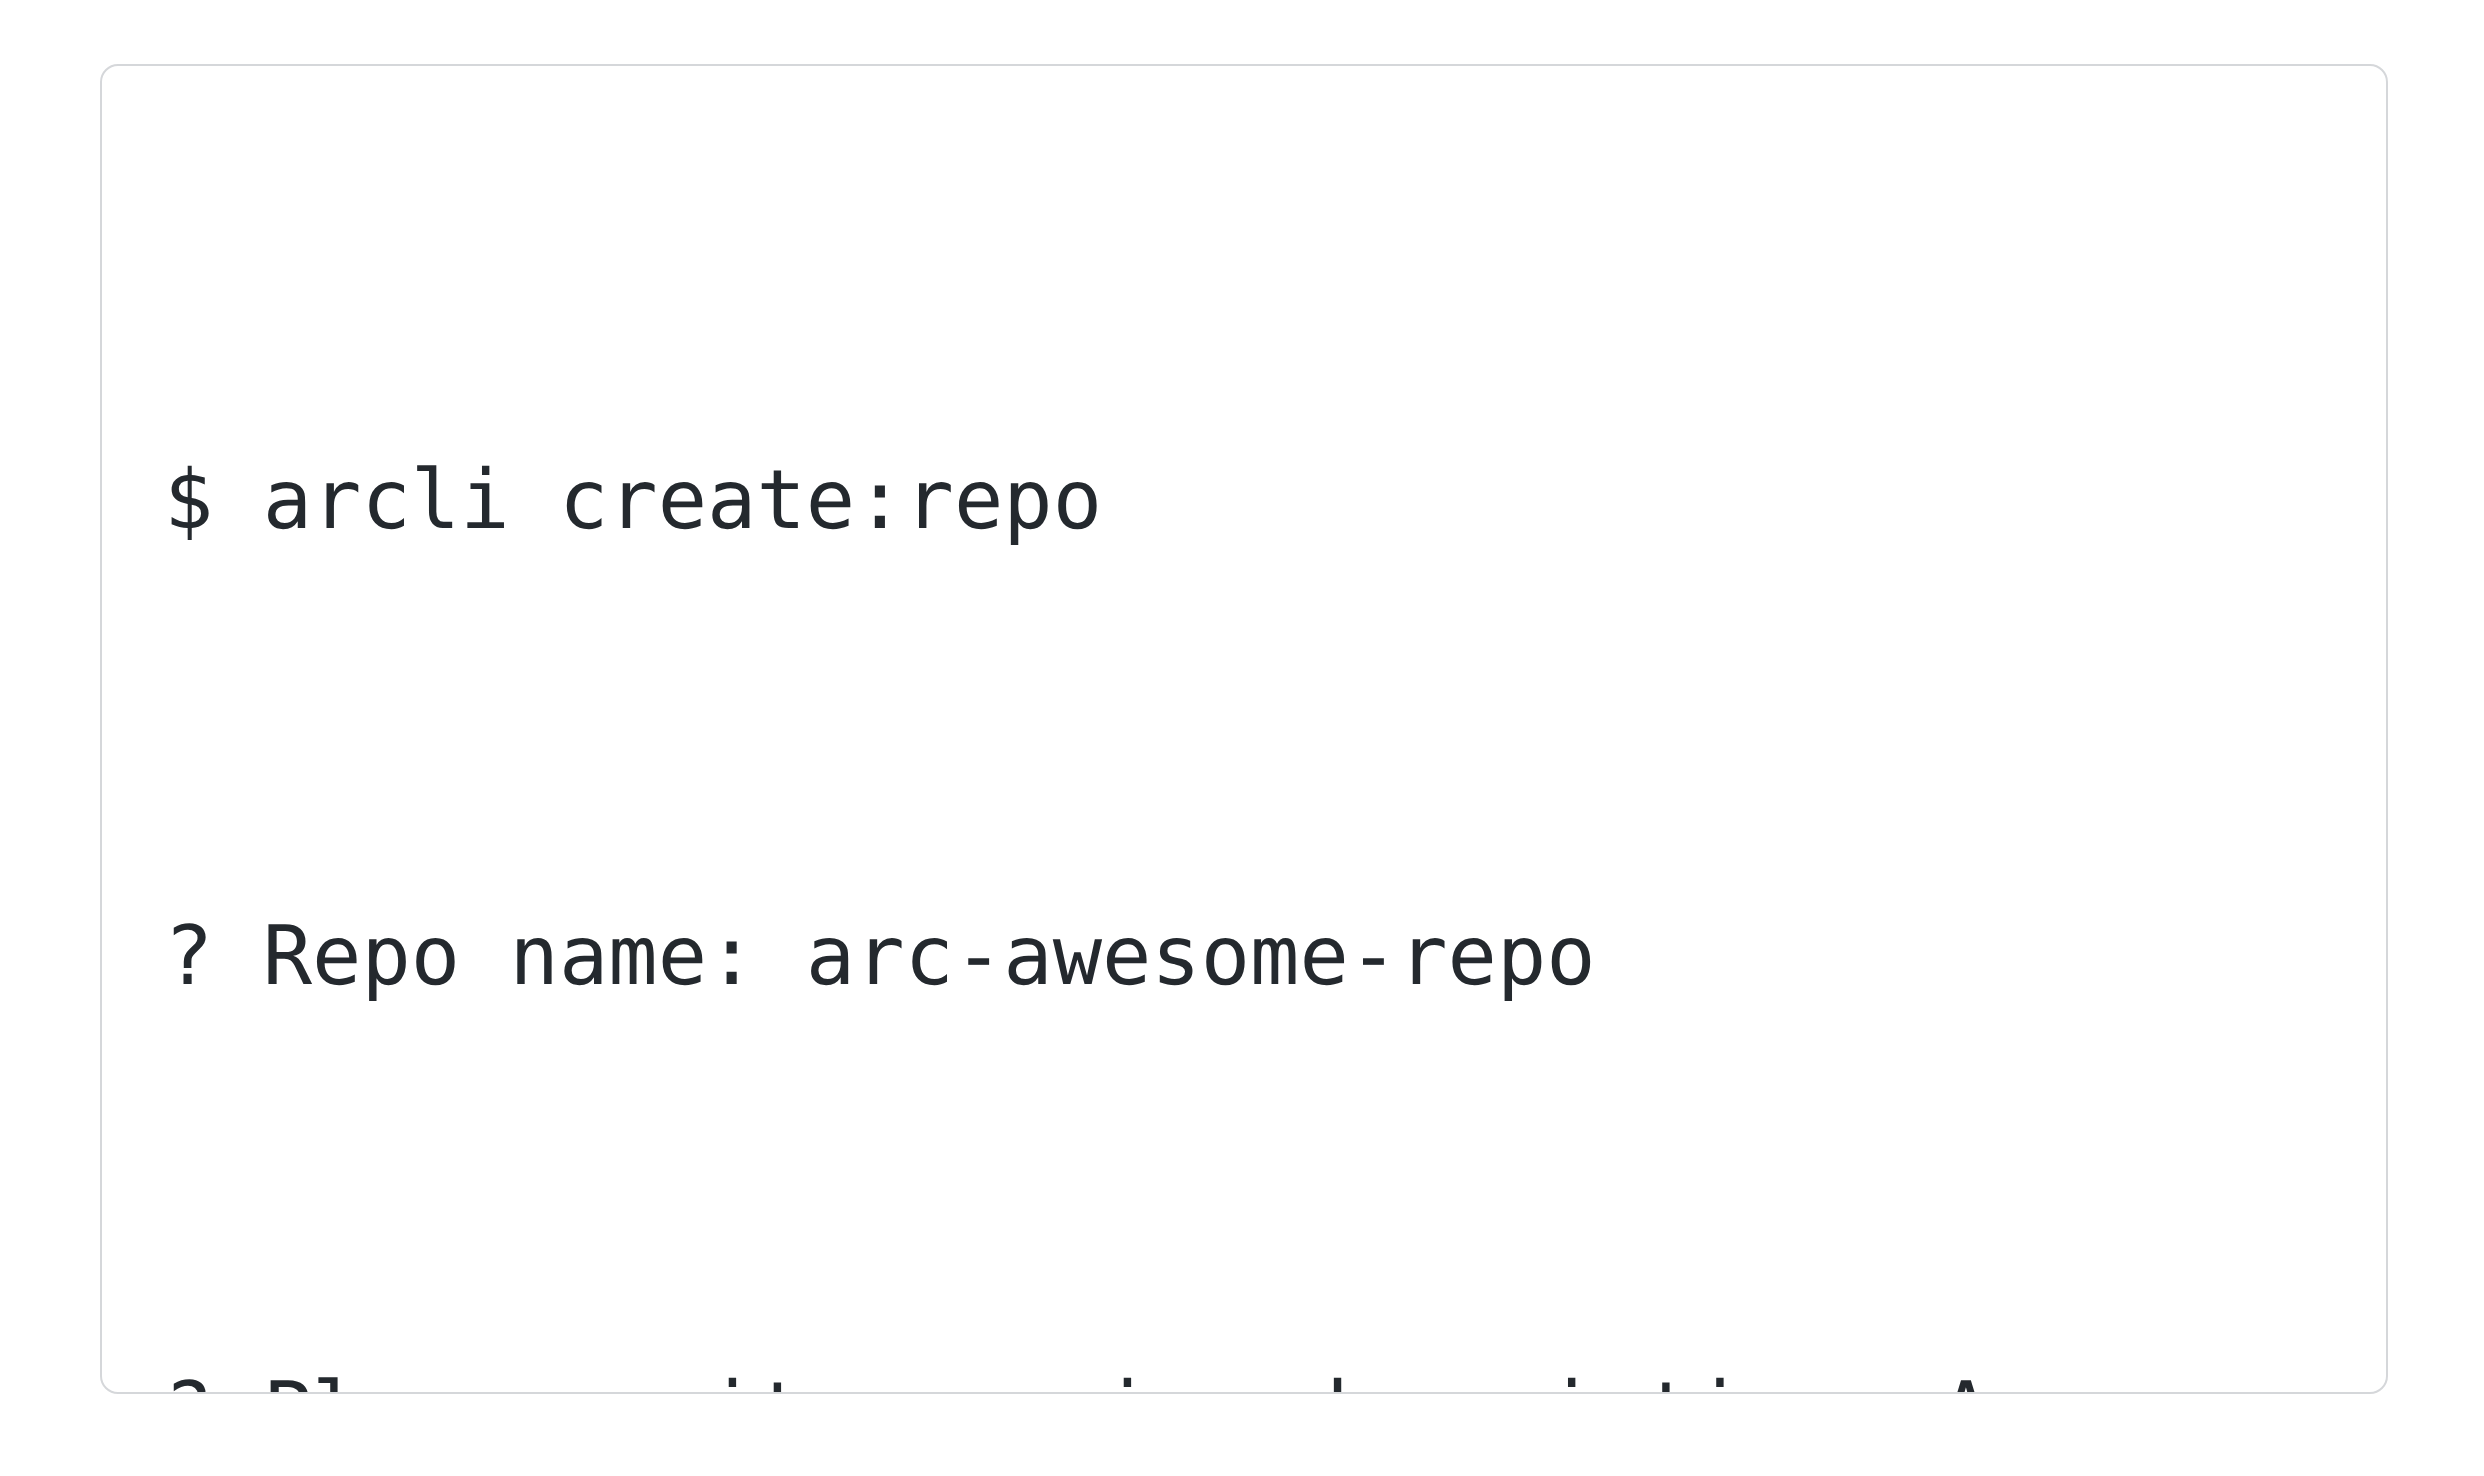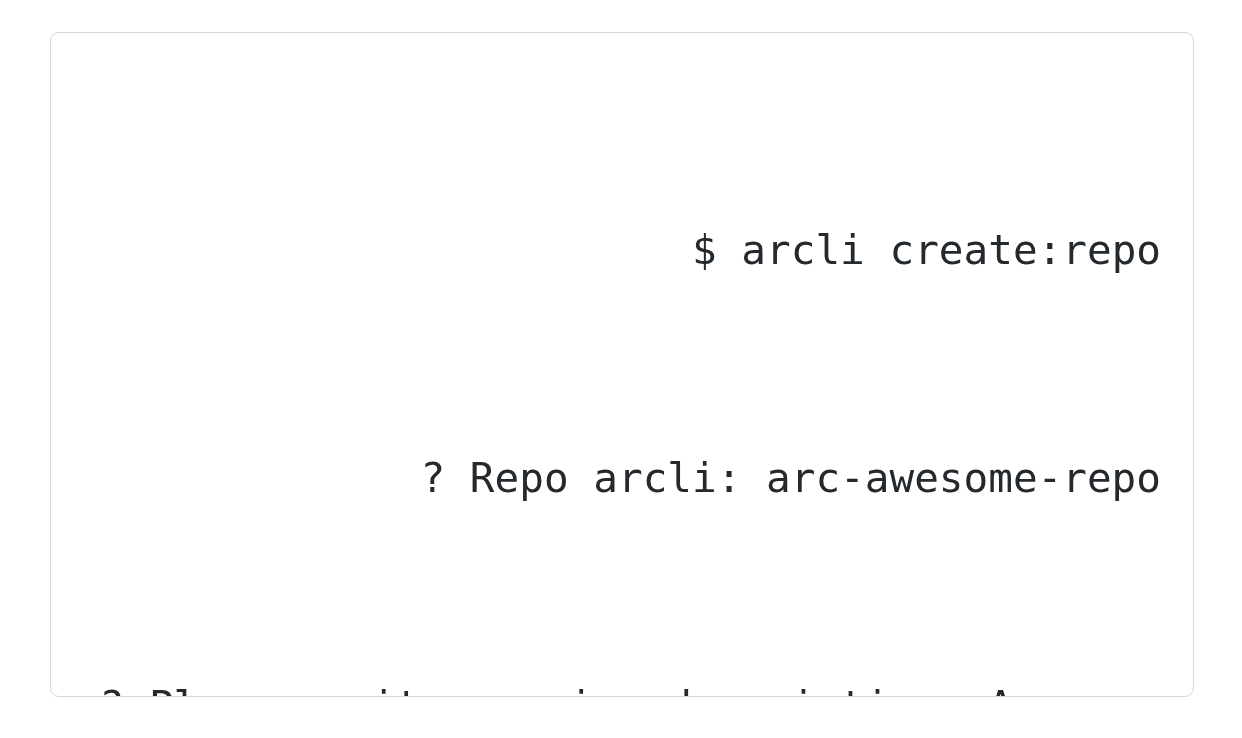--- a/index.html
+++ b/index.html
@@ -12,21 +12,20 @@
     height: 738px;
     font-family: "DejaVu Sans Mono", "Liberation Mono", monospace;
     -webkit-font-smoothing: antialiased;
   }
 
   .page {
     position: relative;
     width: 1242px;
     height: 738px;
     box-sizing: border-box;
-    text-align: right;
   }
 
   
   .code-block {
     position: absolute;
     left: 50px;
     top: 32px;
     width: 1144px;
     height: 665px;
     box-sizing: border-box;
@@ -56,21 +55,21 @@
 </head>
 <body>
 
 <div class="page">
 
   <div class="code-block">
     <div class="terminal-output">
 
       <span class="line"><span>$ arcli create:repo</span></span>
 
-      <span class="line"><span>? Repo arcli: arc-awesome-repo</span></span>
+      <span class="line"><span>? Repo name: arc-awesome-repo</span></span>
 
       <span class="line"><span>?</span><span> </span><span>Please write concise description:</span><span> </span><span>Awesome repo </span></span>
 
       
 
       
 
       
 
       

